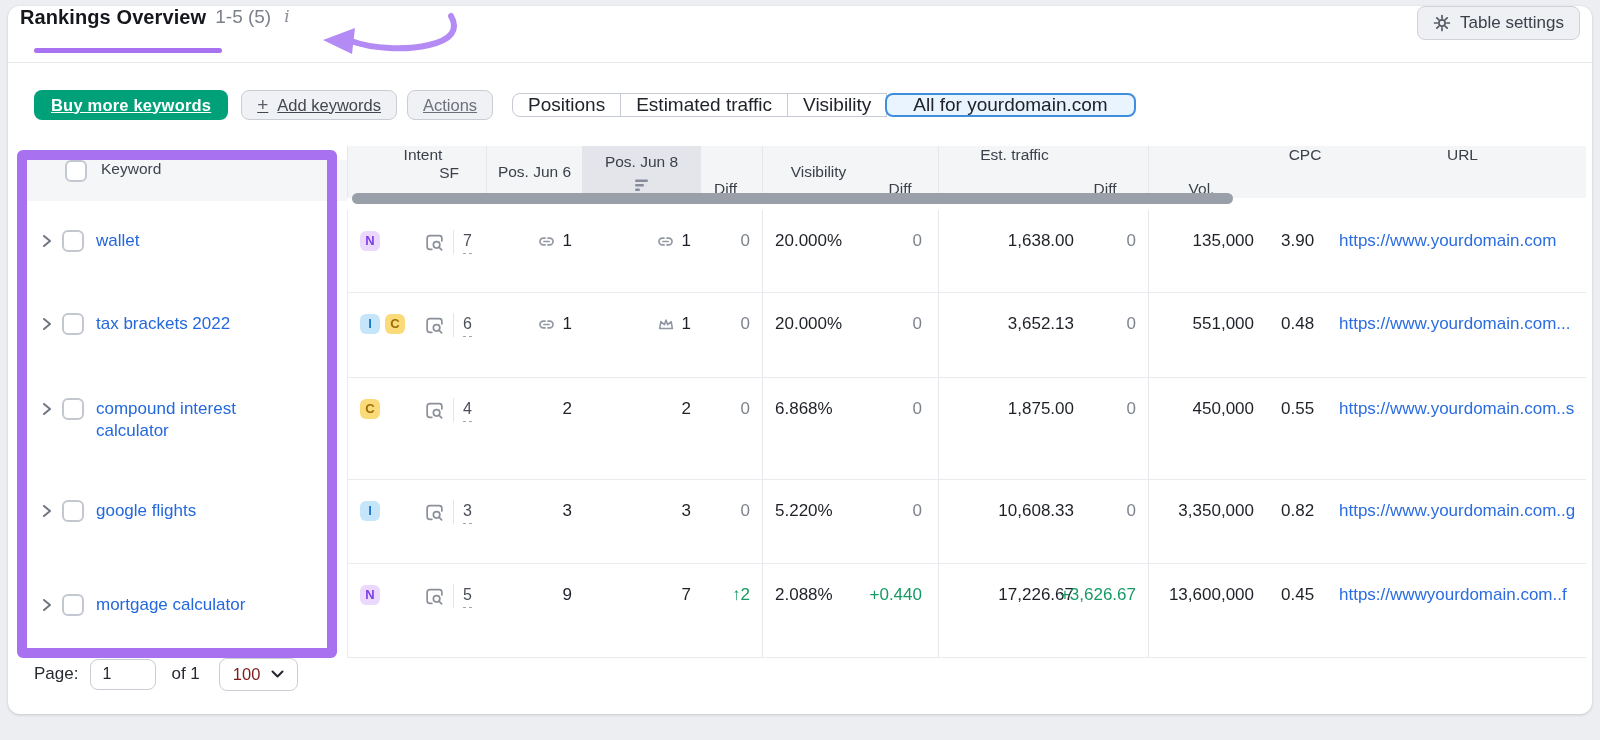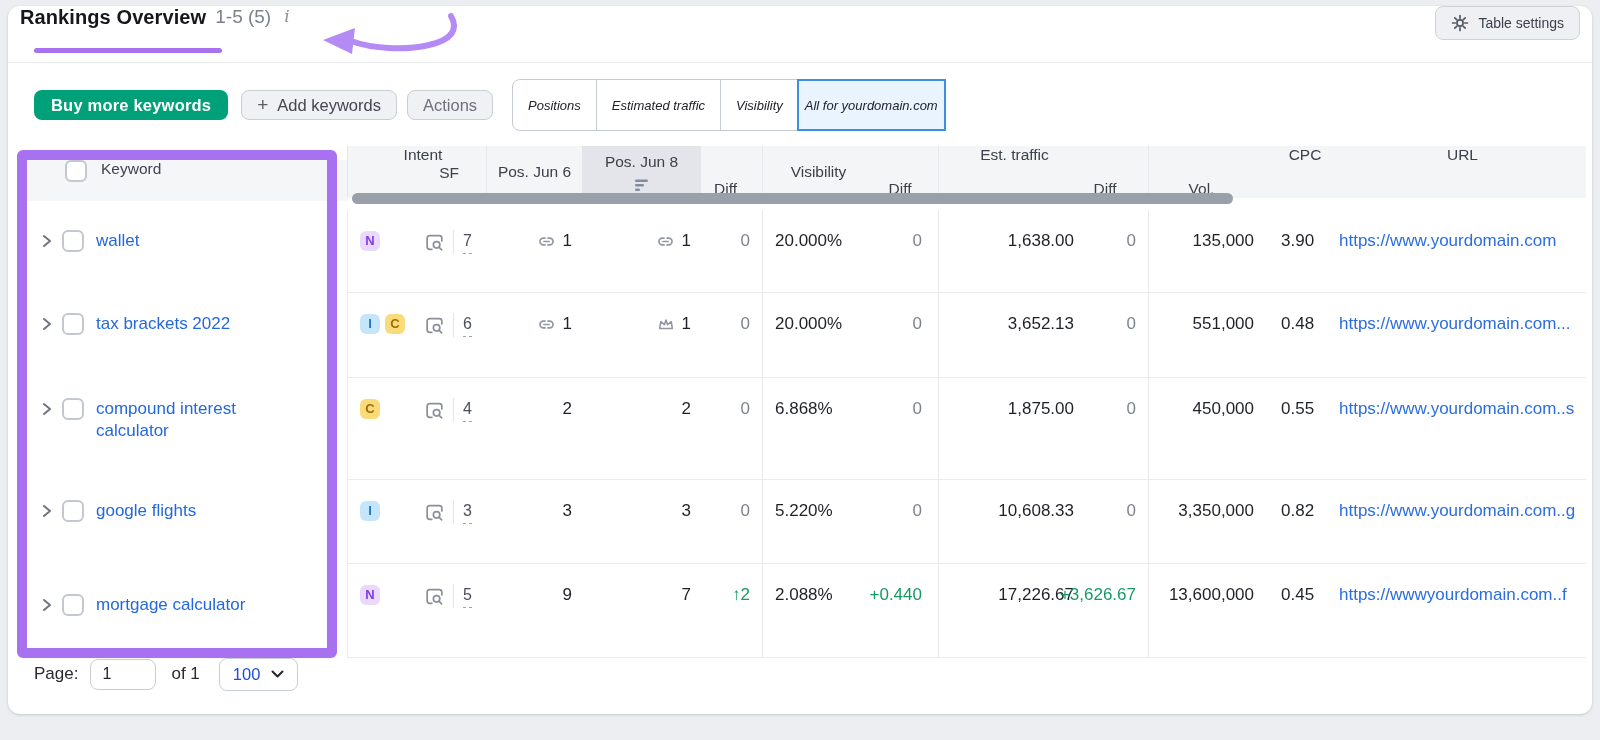--- a/index.html
+++ b/index.html
@@ -28,41 +28,41 @@
   }
   .range { font-size:19px; color:#7d818b; margin-left:9px; }
   .info-i {
     margin-left:13px; font-family:"DejaVu Serif", serif; font-style:italic;
     font-size:17px; color:#8b8f98; cursor:pointer;
   }
   .arrow-svg { position:absolute; left:303px; top:2px; pointer-events:none; }
   .settings-btn {
     margin-left:auto; display:flex; align-items:center; gap:9px;
     background:#eef0f3; border:1px solid #ced2d9; border-radius:8px;
-    height:34px; padding:0 15px; font-size:14px; color:#3c414c; cursor:pointer;
+    height:34px; padding:0 15px; font-size:17px; color:#3c414c; cursor:pointer;
   }
   
   .toolbar {
     position:absolute; top:81px; left:26px; right:26px; height:36px;
     display:flex; align-items:center;
   }
-  .btn { height:30px; border-radius:8px; font-size:16.5px; display:flex; align-items:center; cursor:pointer; }
+  .btn { height:30px; border-radius:8px; font-size:16.5px; display:flex; align-items:center; cursor:pointer;text-decoration:underline; }
   .btn-green { background:#00a078; color:#ffffff; font-weight:bold; padding:0 17px; border:none; letter-spacing:.2px; }
   .btn-gray  { background:#f0f1f4; border:1px solid #c9cdd4; color:#43474f; padding:0 15px; margin-left:13px; gap:9px; }
   .btn-gray .plus { font-size:19px; color:#5a5e68; line-height:1; margin-top:-2px; }
   .btn-actions { color:#6b707b; margin-left:10px; }
   .segmented { display:flex; margin-left:19px; align-items:center; }
   .seg {
-    height:52px; background:#fff; border:1px solid #c6cad2; margin-left:-1px;
-    padding:0 15px; font-size:13px; color:#20232a; display:flex; align-items:center; cursor:pointer;font-style:italic;
+    height:24px; background:#fff; border:1px solid #c6cad2; margin-left:-1px;
+    padding:0 15px; font-size:19px; color:#20232a; display:flex; align-items:center; cursor:pointer;
   }
   .seg:first-child { border-radius:8px 0 0 8px; margin-left:0; }
   .seg.active {
-    border:2px solid #3e8ee0; background:#e9f4fe; border-radius:0;
-    position:relative; z-index:1; padding:0 6px; margin-left:-2px;
+    border:2px solid #3e8ee0; background:#e9f4fe; border-radius:8px;
+    position:relative; z-index:1; padding:0 26px; margin-left:-2px;
   }
   
   .tgrid { --cols: 139px 95px 119px 62px 111px 65px 135px 75px 117px 63px 1fr; }
   .thead {
     position:absolute; top:140px; left:339px; right:6px; height:52px;
     background:#f4f5f7; border-left:1px solid #e6e8ec;
     display:grid; grid-template-columns:var(--cols);
     font-size:15.5px; color:#3c4049; align-items:stretch;
   }
   .hc { display:flex; align-items:center;flex-direction:column; }
@@ -147,21 +147,21 @@
   }
   .page-input {
     width:66px; height:31px; border:1px solid #c9cdd4; border-radius:8px;
     margin-left:12px; padding-left:11px; font-size:16px; color:#23262d;
     font-family:"Liberation Sans", sans-serif; outline:none;
   }
   .of-label { margin-left:15px; }
   .page-size {
     margin-left:19px; height:33px; border:1px solid #c9cdd4; border-radius:8px;
     display:flex; align-items:center; gap:11px; padding:0 13px; cursor:pointer;
-    font-size:16.5px; color:#1d4ed8;
+    font-size:16.5px; color:#7f1d1d;
   }
 </style>
 </head>
 <body>
 
 <div class="card tgrid" data-interactable="false">
 
   <div class="card-header" data-interactable="false">
     <span class="title" data-interactable="false">Rankings Overview</span>
     <span class="range" data-interactable="false">1-5 (5)</span>

